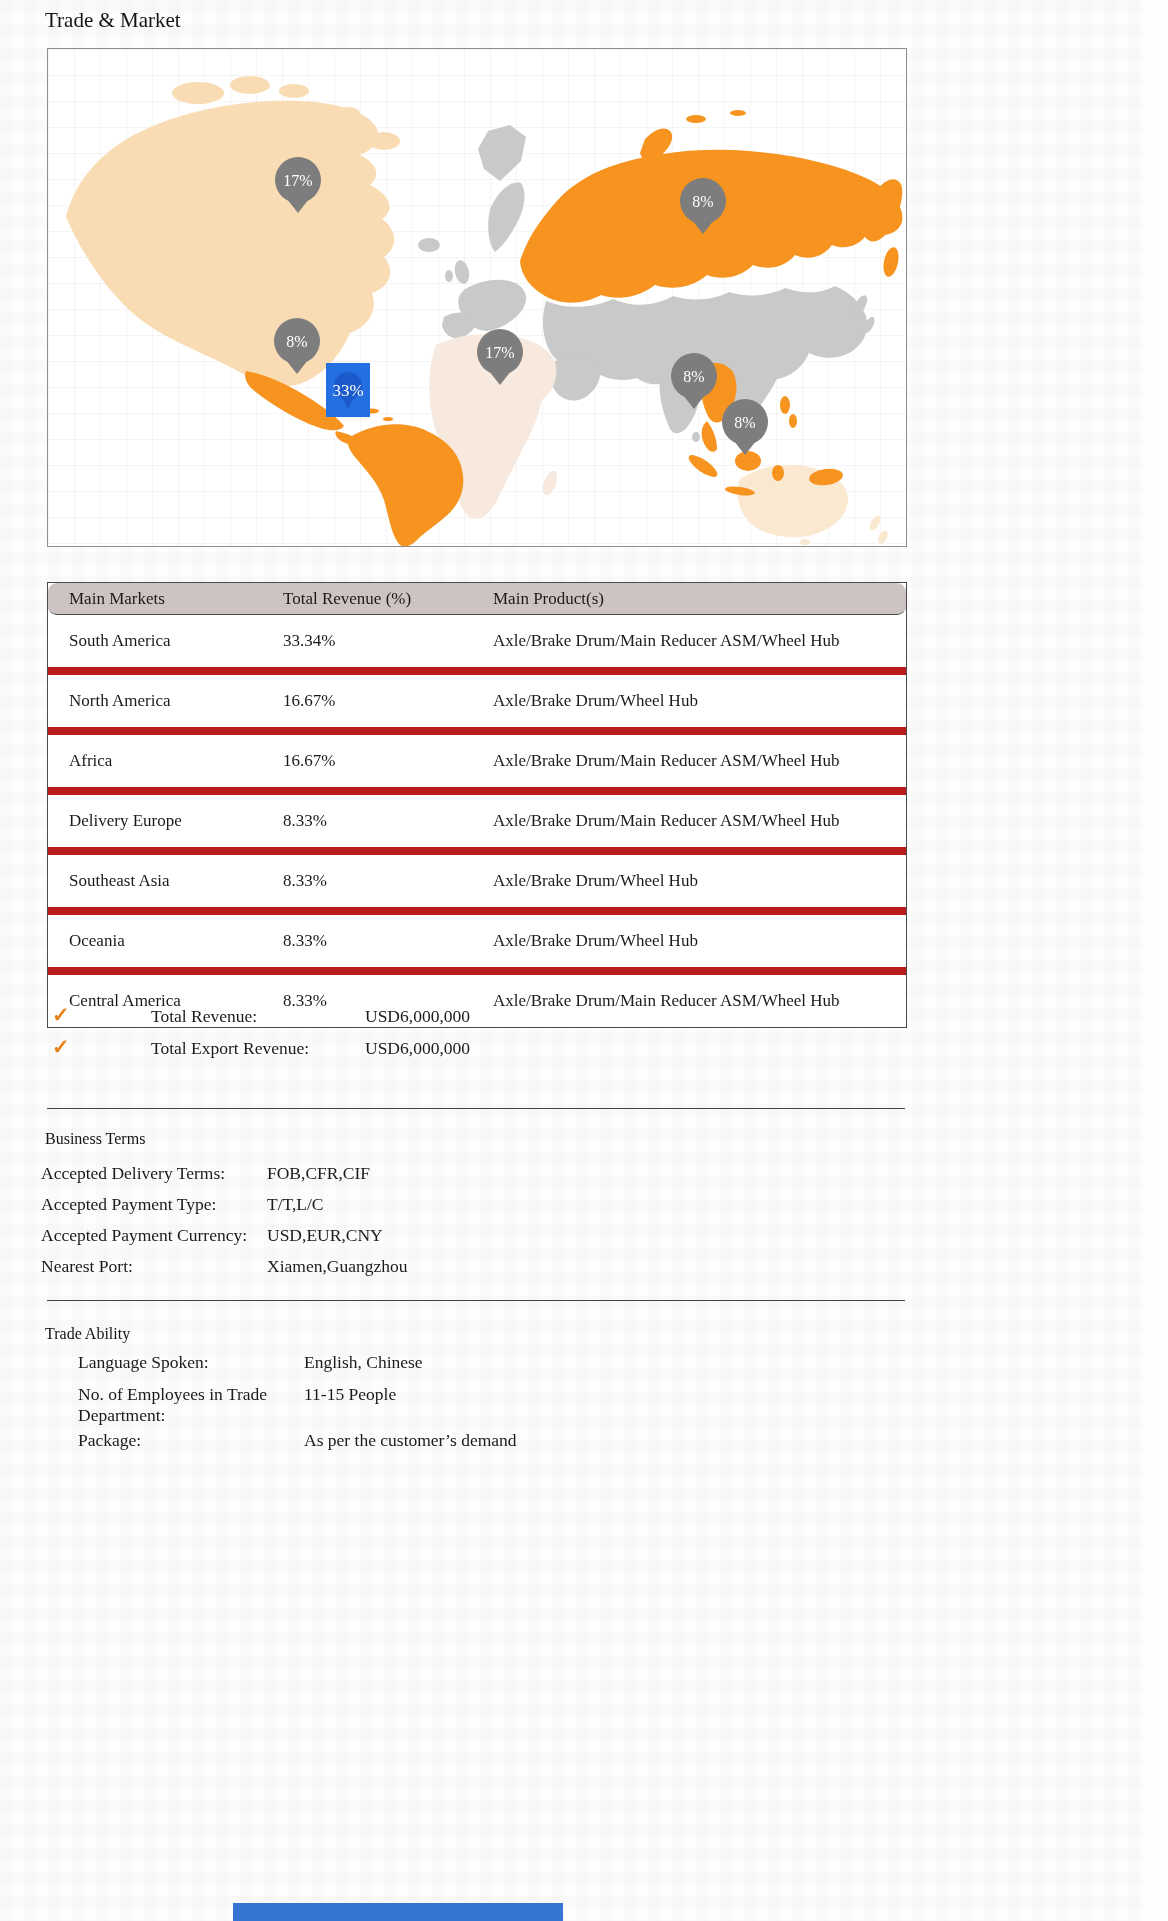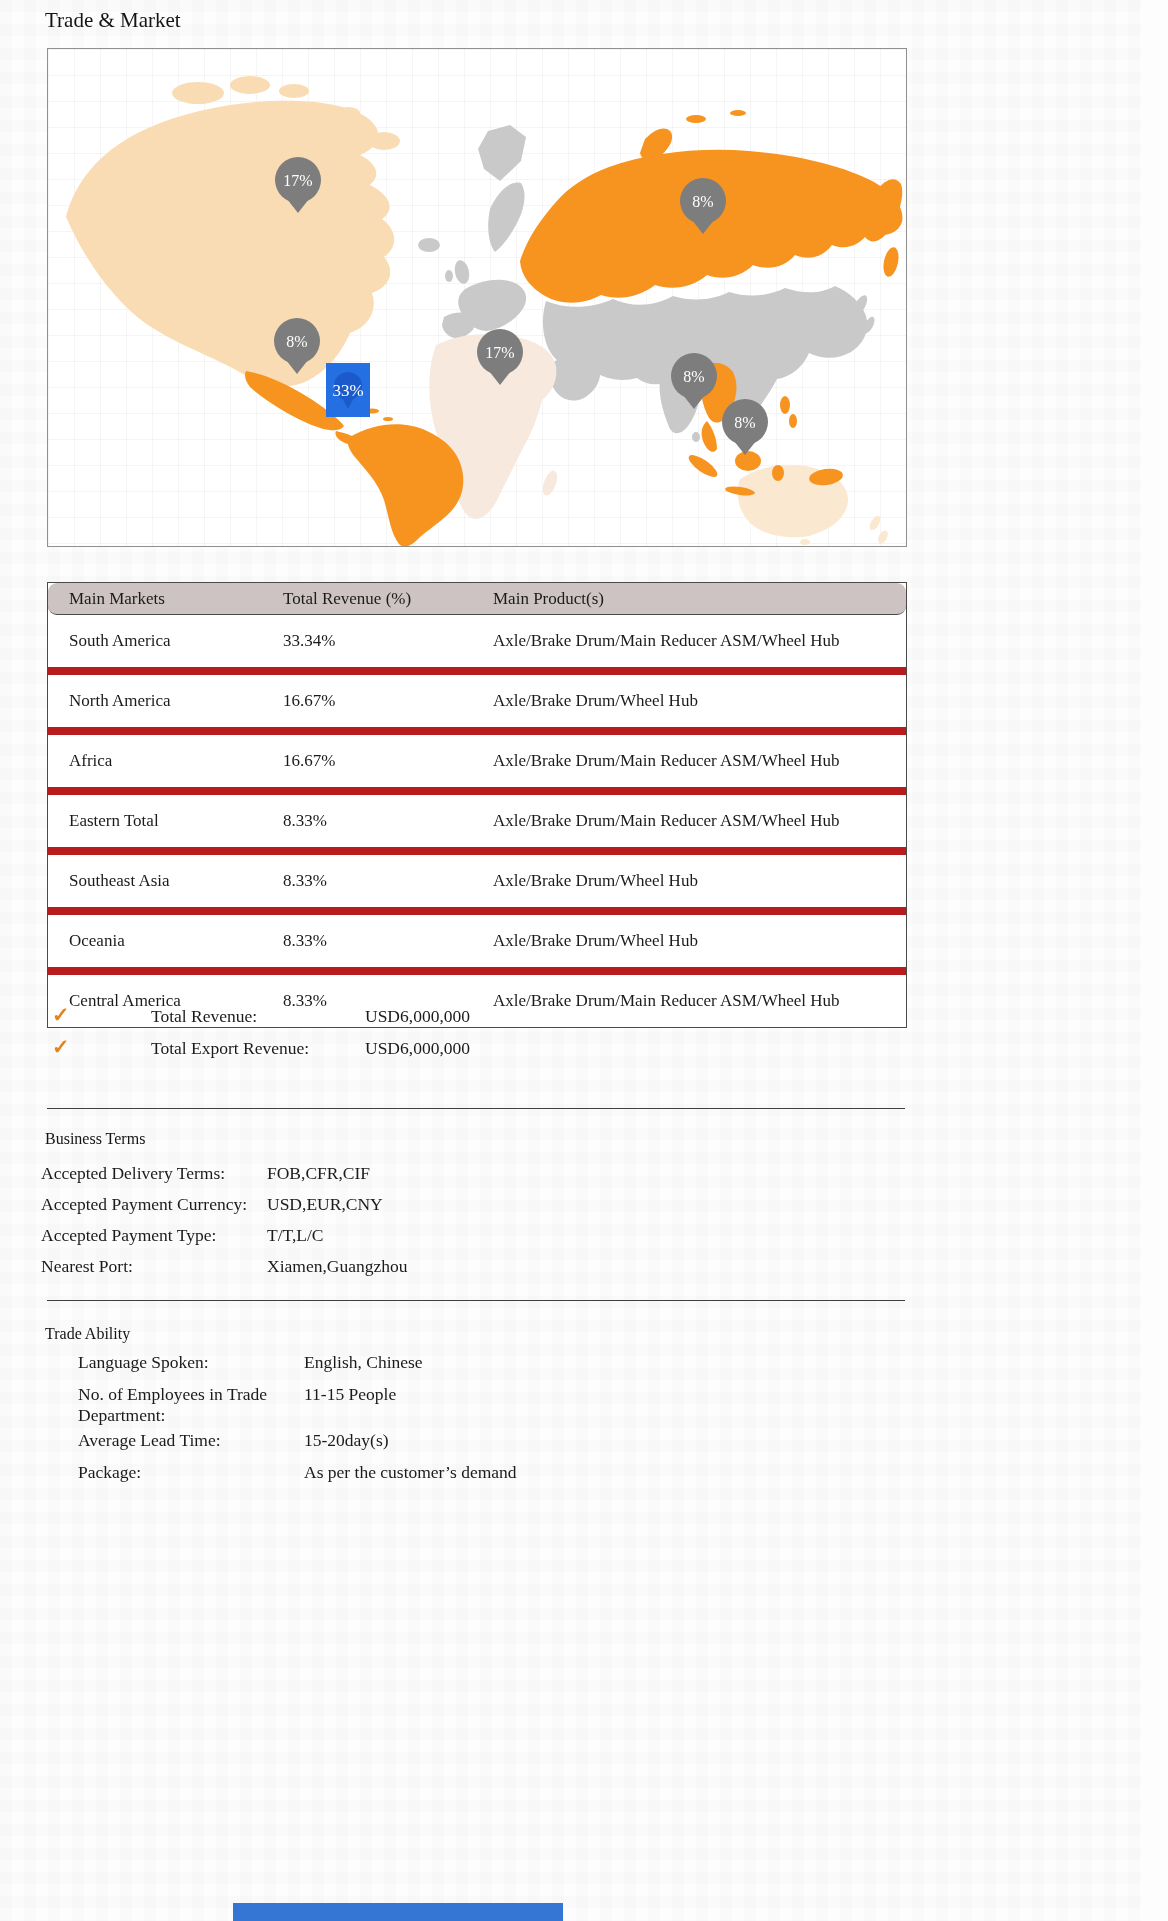--- a/index.html
+++ b/index.html
@@ -190,21 +190,21 @@
       <div class="t-cell">North America</div>
       <div class="t-cell">16.67%</div>
       <div class="t-cell">Axle/Brake Drum/Wheel Hub</div>
     </div>
     <div class="t-row">
       <div class="t-cell">Africa</div>
       <div class="t-cell">16.67%</div>
       <div class="t-cell">Axle/Brake Drum/Main Reducer ASM/Wheel Hub</div>
     </div>
     <div class="t-row">
-      <div class="t-cell">Eastern Total</div>
+      <div class="t-cell">Delivery Europe</div>
       <div class="t-cell">8.33%</div>
       <div class="t-cell">Axle/Brake Drum/Main Reducer ASM/Wheel Hub</div>
     </div>
     <div class="t-row">
       <div class="t-cell">Southeast Asia</div>
       <div class="t-cell">8.33%</div>
       <div class="t-cell">Axle/Brake Drum/Wheel Hub</div>
     </div>
     <div class="t-row">
       <div class="t-cell">Oceania</div>
@@ -233,50 +233,46 @@
 
   <div class="divider divider-1"></div>
 
   <div class="section-heading bt-heading">Business Terms</div>
   <div class="bt-rows">
     <div class="bt-row">
       <span class="bt-label">Accepted Delivery Terms:</span>
       <span class="bt-value">FOB,CFR,CIF</span>
     </div>
     <div class="bt-row">
+      <span class="bt-label">Accepted Payment Type:</span>
+      <span class="bt-value">T/T,L/C</span>
+    </div>
+    <div class="bt-row">
       <span class="bt-label">Accepted Payment Currency:</span>
       <span class="bt-value">USD,EUR,CNY</span>
-    </div>
-    <div class="bt-row">
-      <span class="bt-label">Accepted Payment Type:</span>
-      <span class="bt-value">T/T,L/C</span>
     </div>
     <div class="bt-row">
       <span class="bt-label">Nearest Port:</span>
       <span class="bt-value">Xiamen,Guangzhou</span>
     </div>
   </div>
 
   <div class="divider divider-2"></div>
 
   <div class="section-heading ta-heading">Trade Ability</div>
   <div class="ta-rows">
     <div class="ta-row">
       <span class="ta-label">Language Spoken:</span>
       <span class="ta-value">English, Chinese</span>
     </div>
     <div class="ta-row tall">
       <span class="ta-label">No. of Employees in Trade Department:</span>
       <span class="ta-value">11-15 People</span>
     </div>
     <div class="ta-row">
-      <span class="ta-label">Average Lead Time:</span>
-      <span class="ta-value">15-20day(s)</span>
-    </div>
-    <div class="ta-row">
       <span class="ta-label">Package:</span>
       <span class="ta-value">As per the customer’s demand</span>
     </div>
   </div>
 
   <div class="bottom-bar" style="background-color: rgb(53, 117, 211);"></div>
 
 </div>
 
 </body></html>

